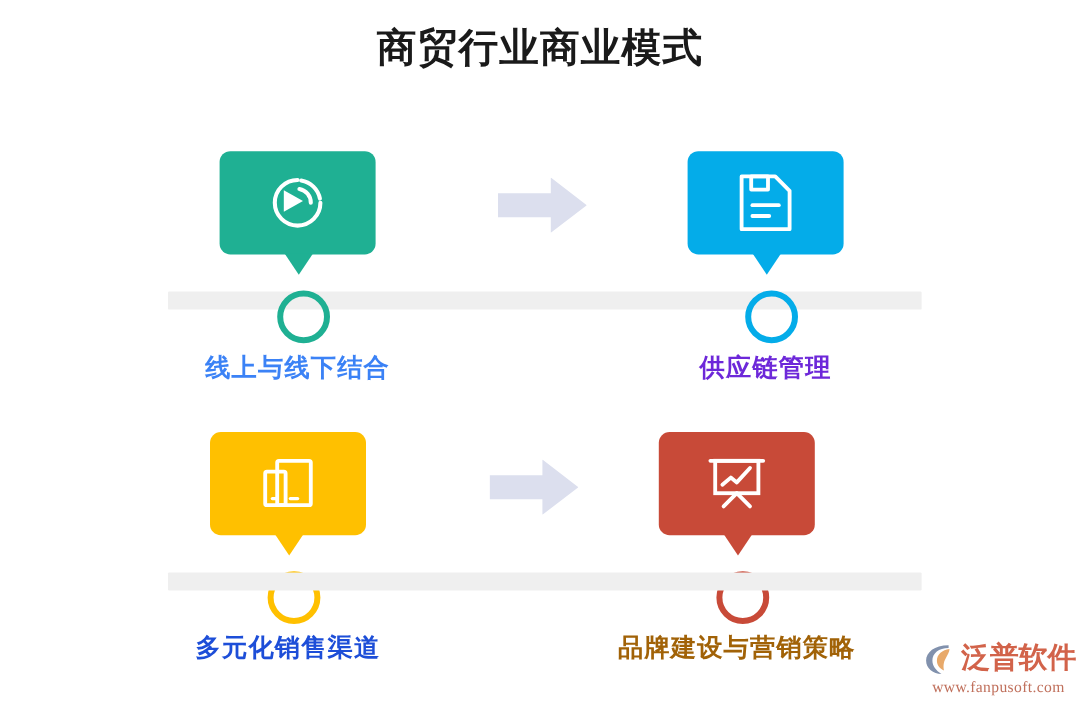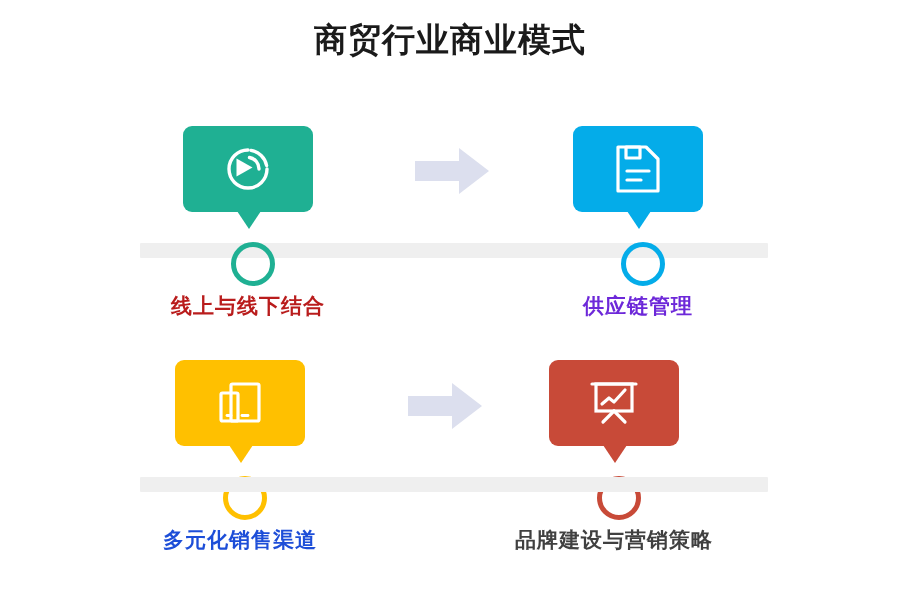--- a/index.html
+++ b/index.html
@@ -188,21 +188,21 @@
         <svg width="54" height="54" viewBox="0 0 54 54">
           <path d="M27 8 A19 19 0 1 0 46 27" fill="none" stroke="#ffffff" stroke-width="3.4" stroke-linecap="round"></path>
           <path d="M30 8.4 A19 19 0 0 1 45.6 23.5" fill="none" stroke="#ffffff" stroke-width="3.4" stroke-linecap="round"></path>
           <path d="M28.5 15.5 A11.5 11.5 0 0 1 38 27" fill="none" stroke="#ffffff" stroke-width="3.4" stroke-linecap="round"></path>
           <path d="M15.5 34.5 L15.5 16.5 L31.5 25.5 Z" fill="#ffffff"></path>
         </svg>
       </div>
     </div>
     <div class="card-tail" style="border-top-color: rgb(31, 176, 147);"></div>
     <div class="ring" style="border-color: rgb(31, 176, 147);"></div>
-    <div class="node-label" style="color: #b91c1c; font-family: Liberation Mono, monospace;">线上与线下结合</div>
+    <div class="node-label" style="color: #3b82f6; font-family: Liberation Mono, monospace;">线上与线下结合</div>
   </div>
 
   <div class="node row1" id="node-supply-chain">
     <div class="card" style="background: rgb(4, 172, 233);">
       <div class="card-icon">
         <svg width="50" height="52" viewBox="0 0 50 52">
           <path d="M5 4 H33 L45 16 V48 H5 Z" fill="none" stroke="#ffffff" stroke-width="3.2" stroke-linejoin="round"></path>
           <path d="M13 4 H27 V15 H13 Z" fill="none" stroke="#ffffff" stroke-width="3.2" stroke-linejoin="round"></path>
           <line x1="14" y1="28" x2="36" y2="28" stroke="#ffffff" stroke-width="3.2" stroke-linecap="round"></line>
           <line x1="14" y1="37" x2="28" y2="37" stroke="#ffffff" stroke-width="3.2" stroke-linecap="round"></line>
@@ -237,17 +237,27 @@
           <line x1="5" y1="7" x2="49" y2="7" stroke="#ffffff" stroke-width="3.2" stroke-linecap="round"></line>
           <rect x="9" y="7" width="36" height="27" fill="none" stroke="#ffffff" stroke-width="3.2"></rect>
           <polyline points="15,27 22,21 27,25 38,13" fill="none" stroke="#ffffff" stroke-width="3.2" stroke-linecap="round" stroke-linejoin="round"></polyline>
           <line x1="27" y1="34" x2="16" y2="45" stroke="#ffffff" stroke-width="3.2" stroke-linecap="round"></line>
           <line x1="27" y1="34" x2="38" y2="45" stroke="#ffffff" stroke-width="3.2" stroke-linecap="round"></line>
         </svg>
       </div>
     </div>
     <div class="card-tail" style="border-top-color: rgb(200, 74, 56);"></div>
     <div class="ring" style="border-color: rgb(200, 74, 56);"></div>
-    <div class="node-label" style="color: #404040;">品牌建设与营销策略</div>
-  </div>
-
+    <div class="node-label" style="color: #a16207;">品牌建设与营销策略</div>
+  </div>
+
+  <div class="watermark">
+    <div class="wm-row">
+      <svg class="wm-mark" viewBox="0 0 40 40">
+        <path d="M30 5 C14 5 5 13 5 22 C5 31 13 37 22 37 C16 33 12 28 12 22 C12 14 19 8 30 8 Z" fill="#8191ad"></path>
+        <path d="M31 9 C23 10 17 15 17 22 C17 27 20 31 25 33 C24 29 24 24 27 19 C29 15 31 12 31 9 Z" fill="#e8a96a"></path>
+      </svg>
+      <span class="wm-name" style="color: rgb(210, 99, 74);">泛普软件</span>
+    </div>
+    <div class="wm-url" style="color: rgb(192, 112, 92);">www.fanpusoft.com</div>
+  </div>
 
 </div>
 
 </body></html>

